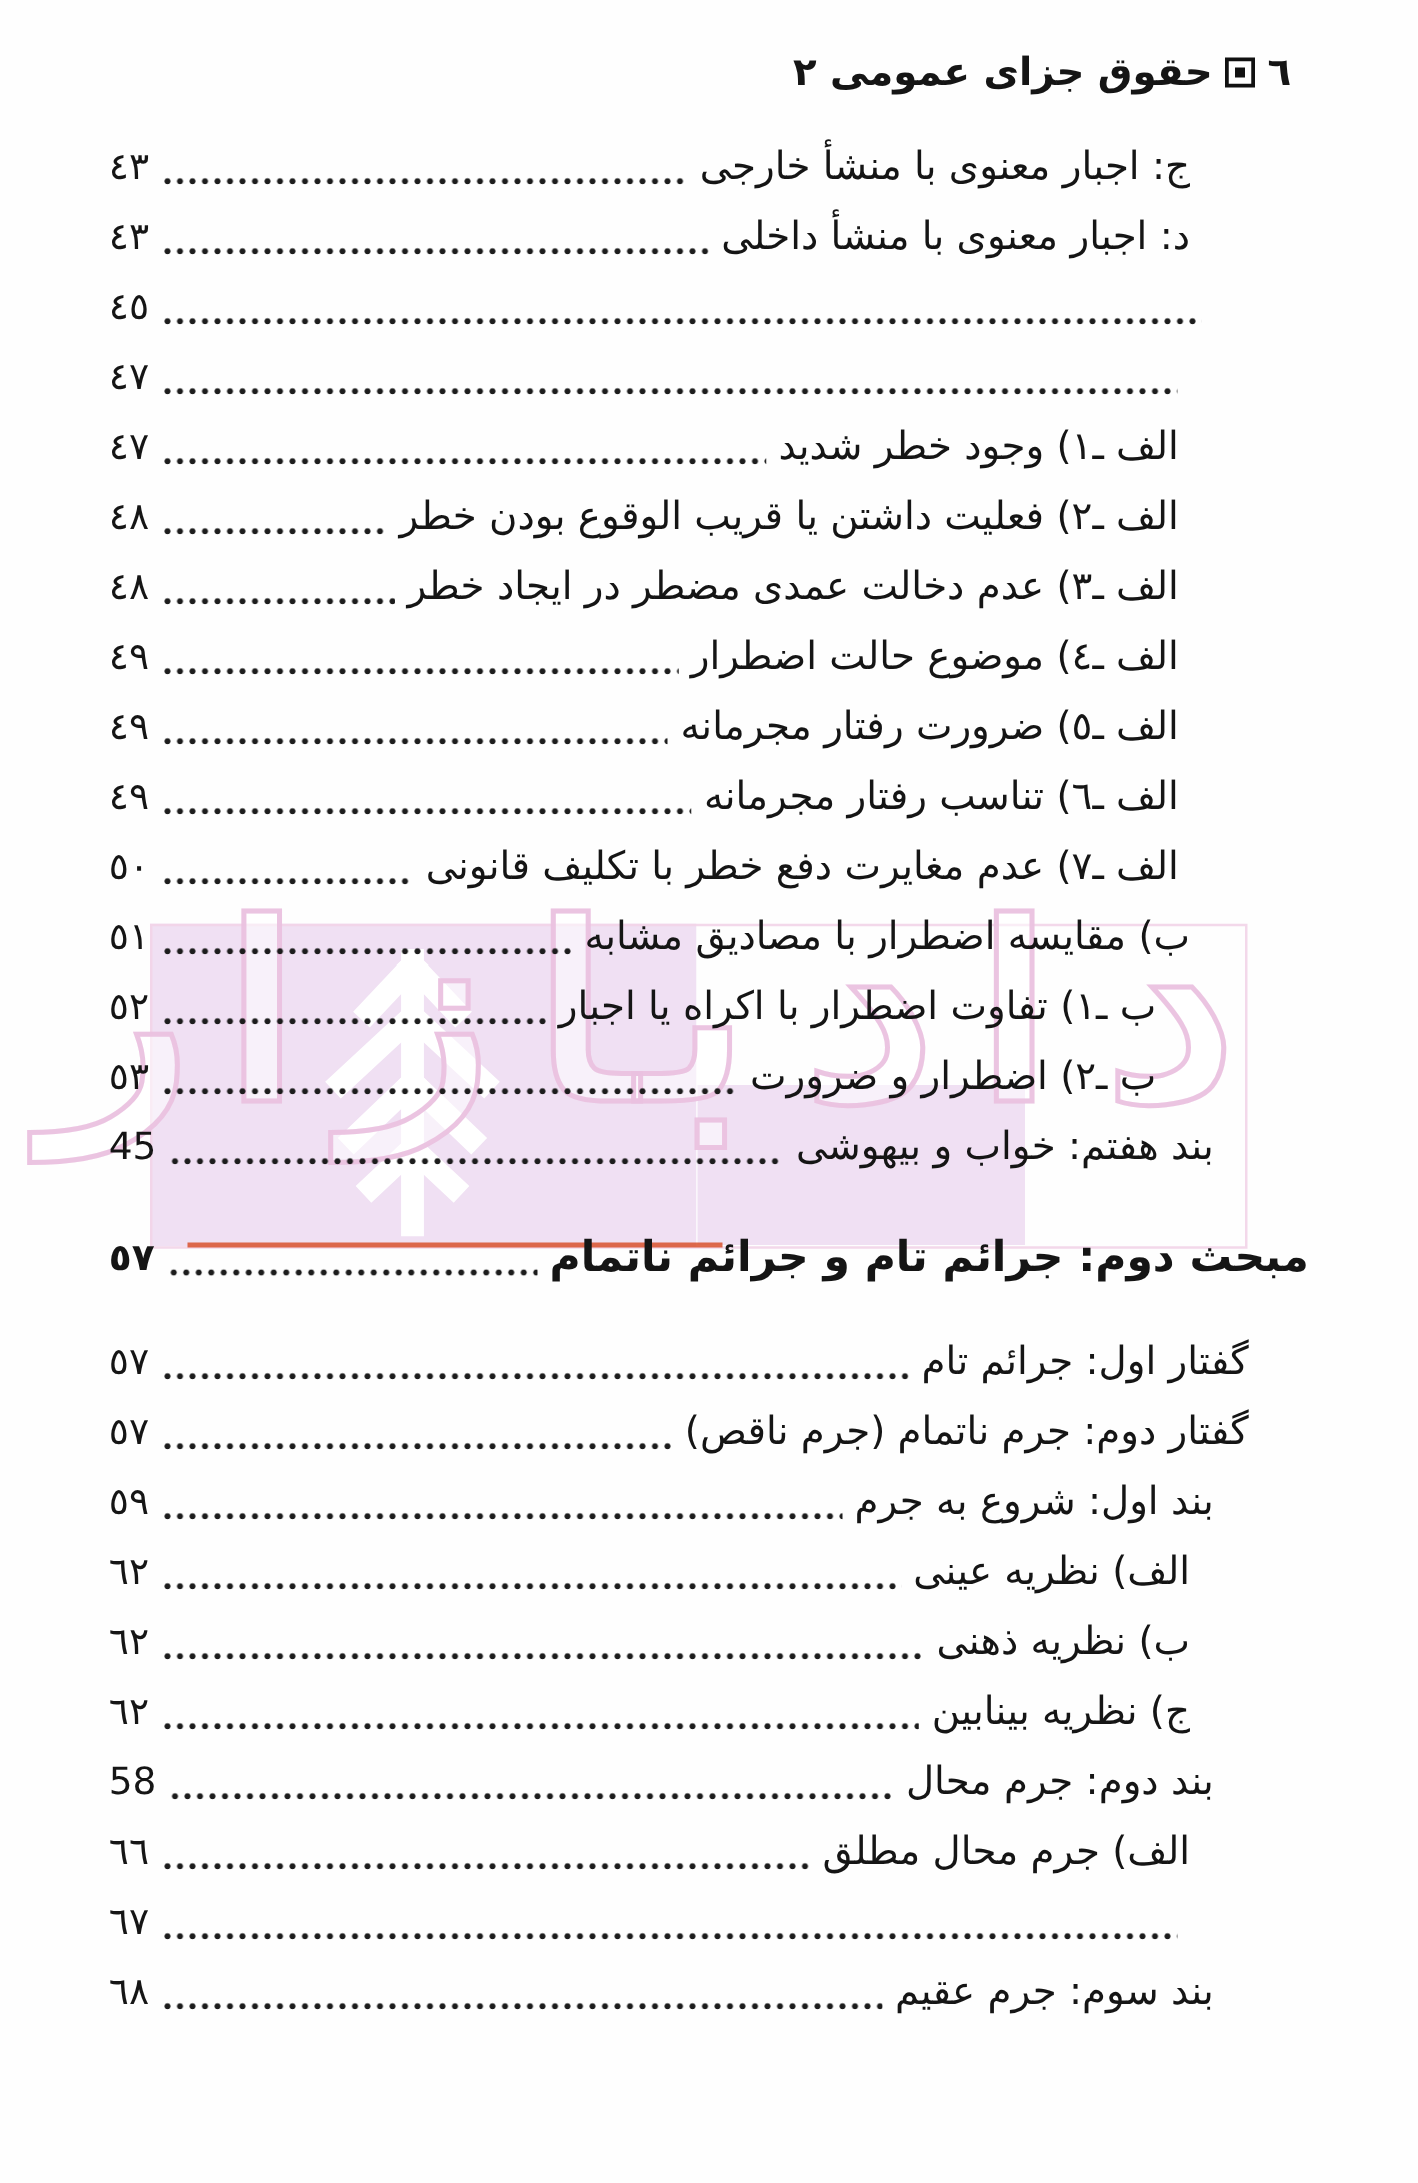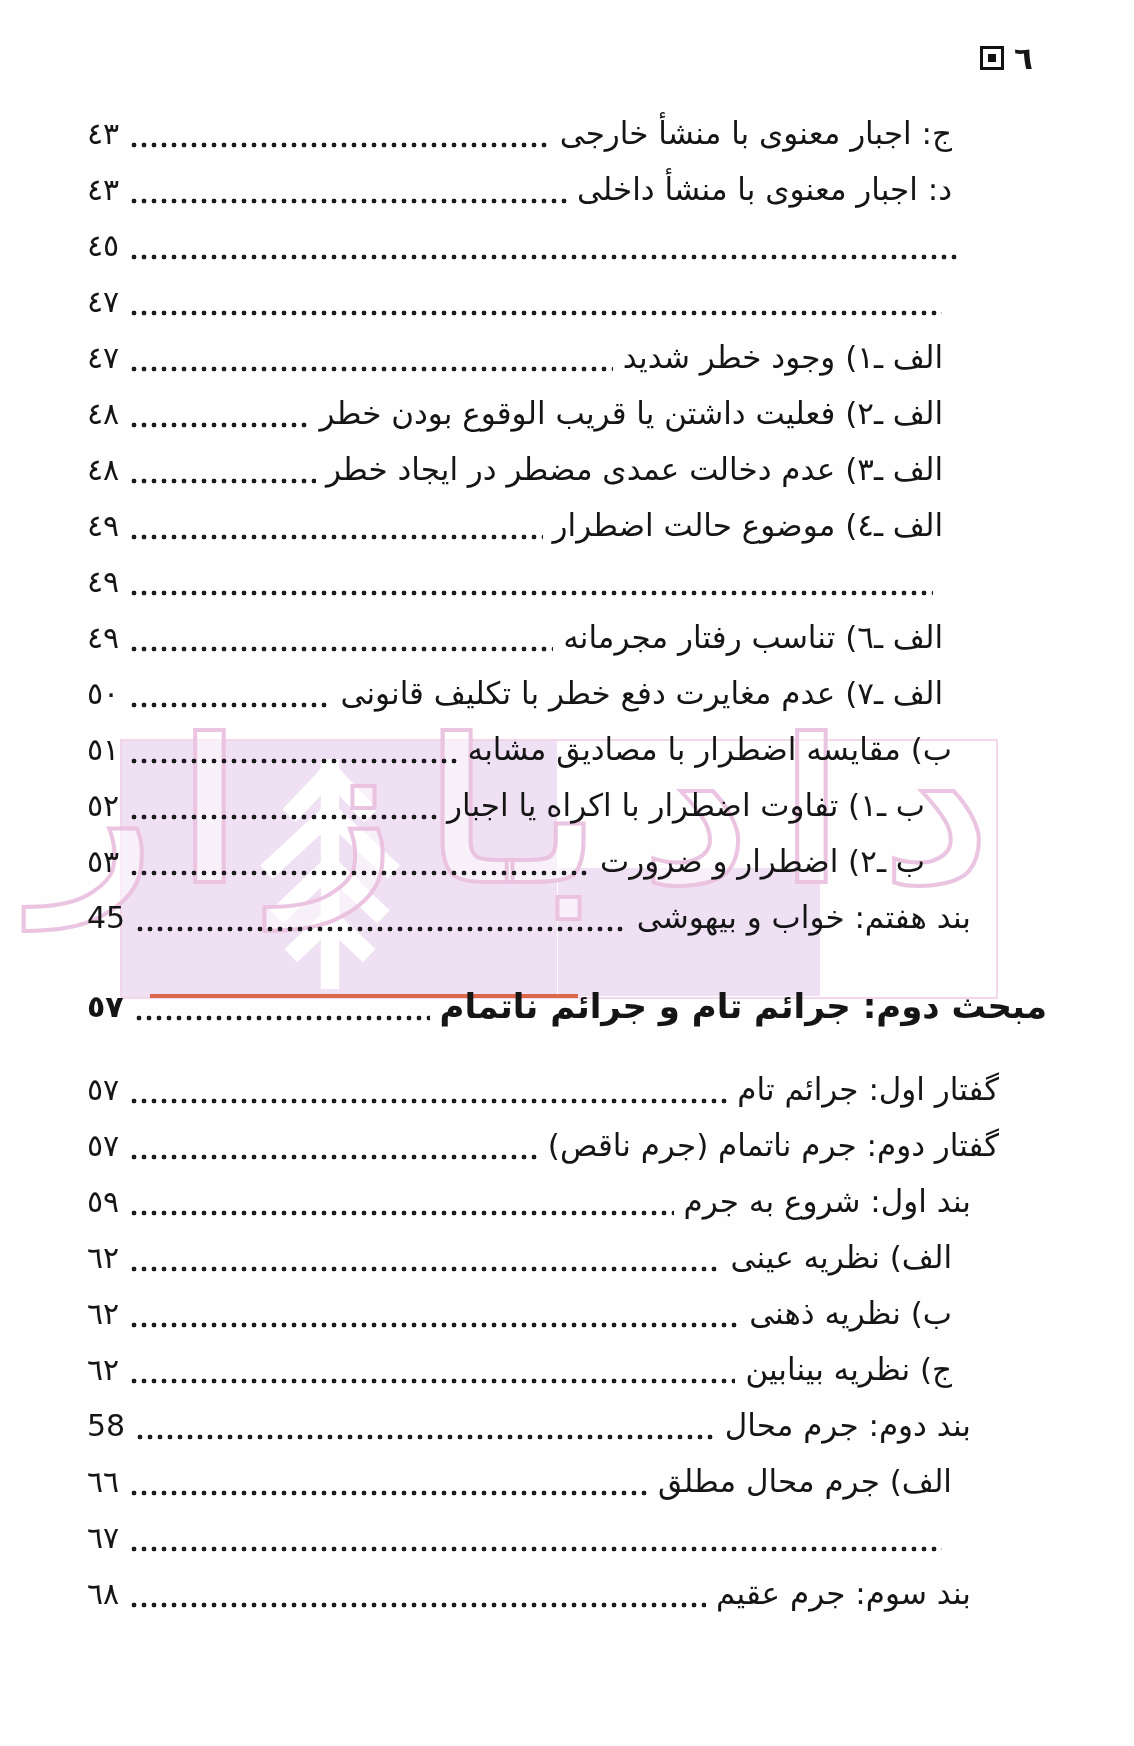--- a/index.html
+++ b/index.html
@@ -98,20 +98,21 @@
     </svg>
     <div class="wm-text">دادبازار</div>
     <div class="wm-redline"></div>
   </div>
 
   <div class="header">
     <span>٦</span>
     <span class="sq-icon">
         <span class="inner"></span>
       </span>
+    <span>حقوق جزای عمومی ۲</span>
   </div>
 
   <div class="toc">
       <div class="toc-row lv-item">
       <span class="label">ج: اجبار معنوی با منشأ خارجی</span>
       <span class="leader"></span>
       <span class="pnum">٤٣</span>
     </div>
       <div class="toc-row lv-item">
       <span class="label">د: اجبار معنوی با منشأ داخلی</span>
@@ -140,20 +141,21 @@
       <span class="label">الف ـ٣) عدم دخالت عمدی مضطر در ایجاد خطر</span>
       <span class="leader"></span>
       <span class="pnum">٤٨</span>
     </div>
       <div class="toc-row lv-subitem">
       <span class="label">الف ـ٤) موضوع حالت اضطرار</span>
       <span class="leader"></span>
       <span class="pnum">٤٩</span>
     </div>
       <div class="toc-row lv-subitem">
+      <span class="label">الف ـ٥) ضرورت رفتار مجرمانه</span>
       <span class="leader"></span>
       <span class="pnum">٤٩</span>
     </div>
       <div class="toc-row lv-subitem">
       <span class="label">الف ـ٦) تناسب رفتار مجرمانه</span>
       <span class="leader"></span>
       <span class="pnum">٤٩</span>
     </div>
       <div class="toc-row lv-subitem">
       <span class="label">الف ـ٧) عدم مغایرت دفع خطر با تکلیف قانونی</span>

